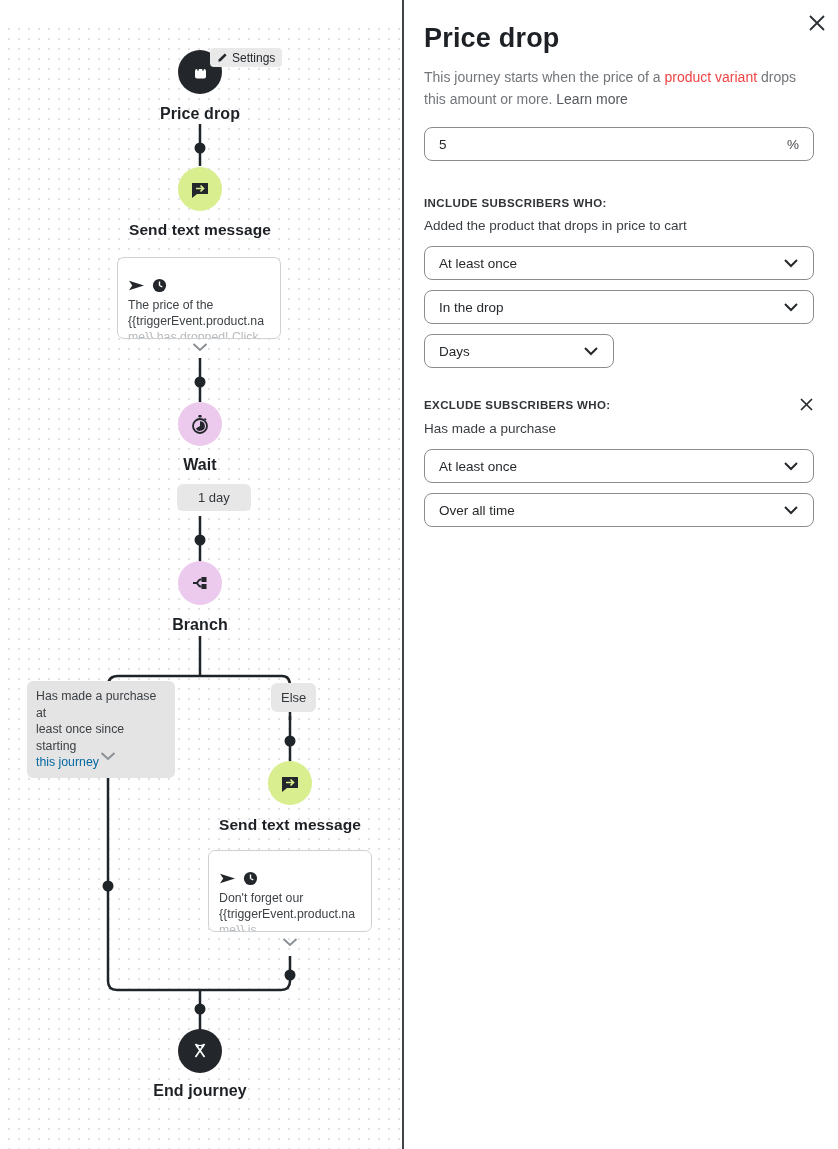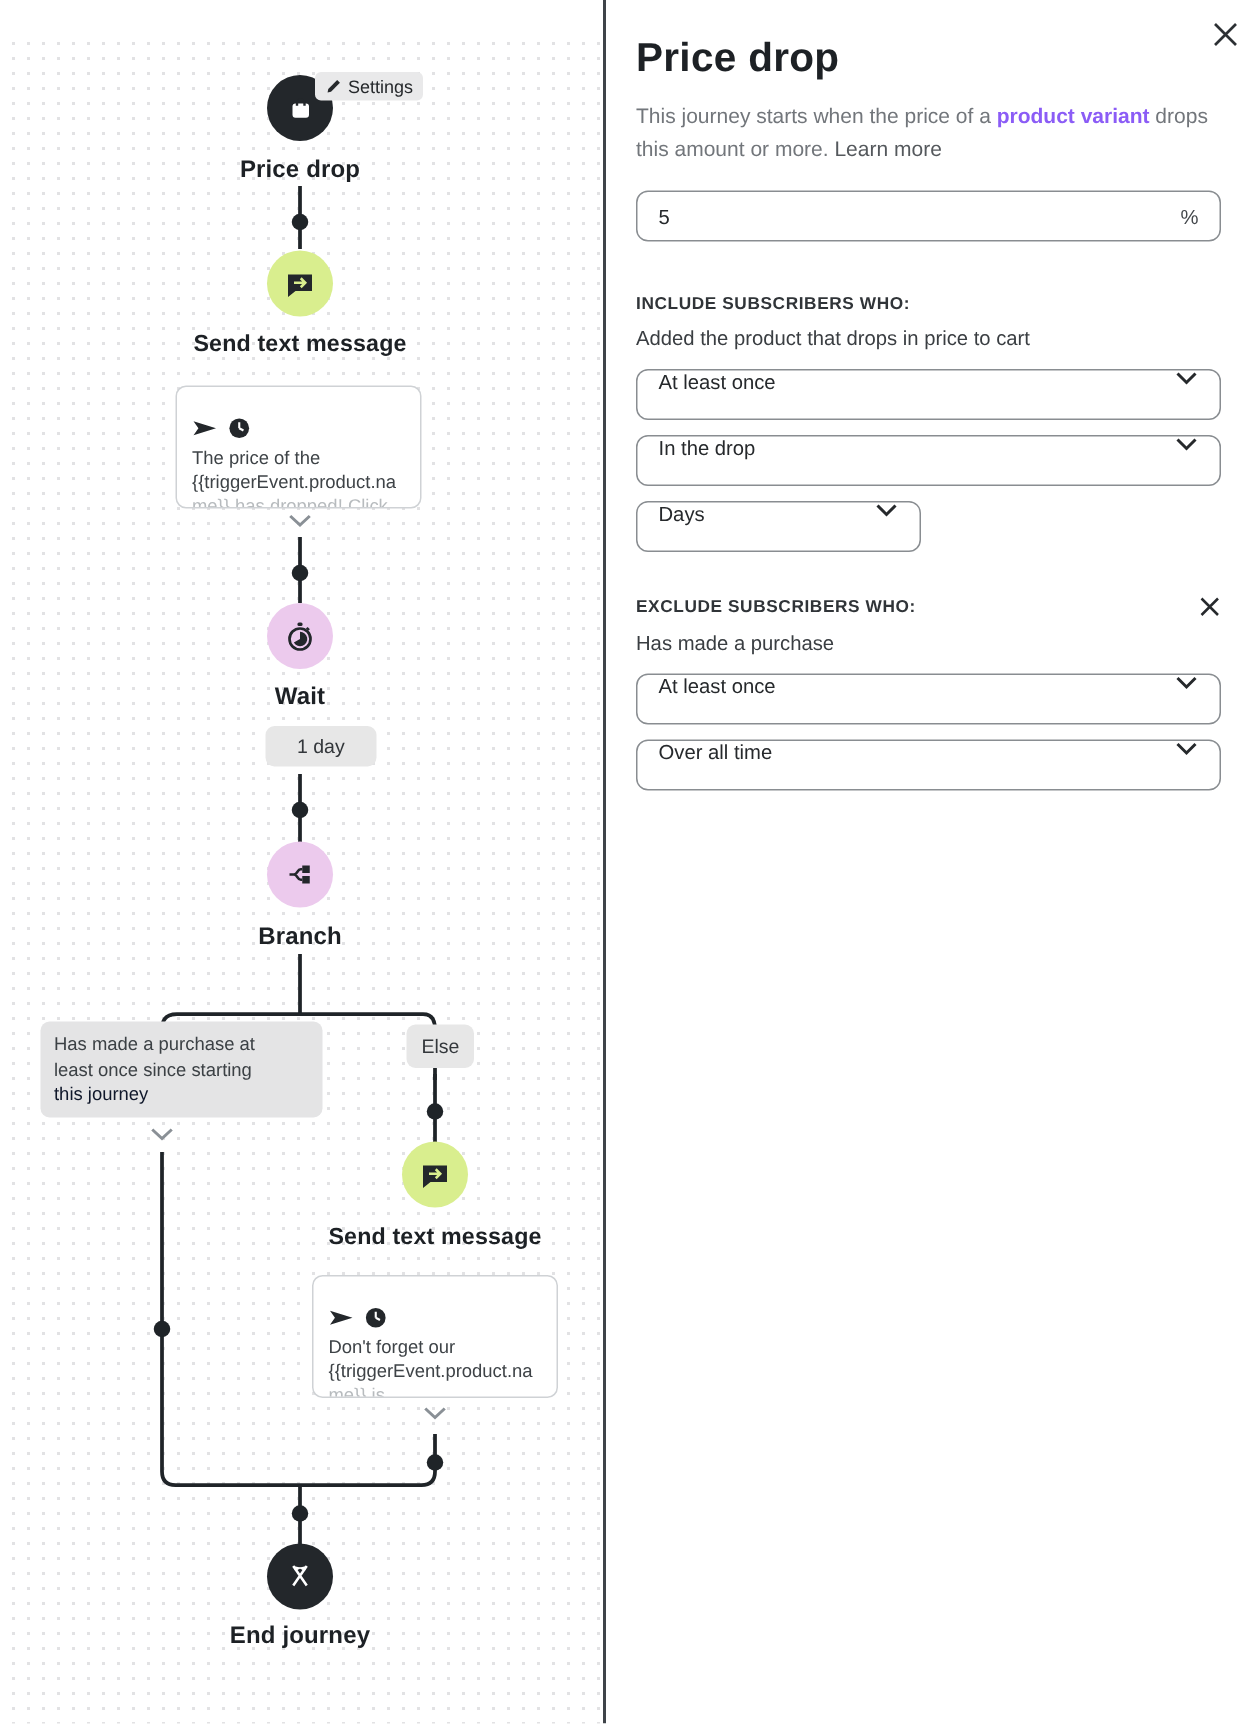--- a/index.html
+++ b/index.html
@@ -28,39 +28,39 @@
     display:flex;align-items:center;gap:4px;padding:0 7px;font-size:12px;color:#26292c;cursor:pointer;white-space:nowrap}
 
   .msg-card{position:absolute;width:164px;height:82px;background:#fff;border:1px solid #cfd2d5;border-radius:7px;
     padding:20px 10px 6px;overflow:hidden;cursor:pointer}
   .msg-card .icons{display:flex;align-items:center;gap:7px;margin-bottom:5px}
   .msg-line{font-size:12.3px;line-height:1.3;color:#3e4347;white-space:nowrap}
   .msg-line.fade{color:#b7bbbe}
 
   .pill{position:absolute;background:var(--badge-gray);border-radius:6px;display:flex;align-items:center;justify-content:center;
     font-size:13px;color:#33373b;white-space:nowrap}
-  .cond-box{position:absolute;left:27px;top:661px;width:188px;background:#e4e4e5;border-radius:6px;
+  .cond-box{position:absolute;left:27px;top:661px;width:148px;background:#e4e4e5;border-radius:6px;
     padding:7px 9px;font-size:12.3px;line-height:1.35;color:#3c4145;cursor:pointer}
-  .cond-box .fade{color:#0f172a}
+  .cond-box .fade{color:#0369a1}
   .chev{position:absolute;transform:translateX(-50%);cursor:pointer;line-height:0}
 
   
   .panel{position:absolute;left:404px;top:0;width:434px;height:1149px;background:#fff;padding:17px 24px 0 20px}
   .panel-close{position:absolute;left:804px;top:10px;width:26px;height:26px;display:flex;align-items:center;justify-content:center;cursor:pointer}
   .panel h1{font-size:27px;font-weight:800;color:#1d2125;letter-spacing:.2px;margin:6px 0 13px}
   .panel-desc{font-size:14px;line-height:1.55;color:#72767b;width:396px;margin-bottom:17px}
-  .panel-desc b{color:#8b5cf6;font-weight:700}
+  .panel-desc b{color:#ef4444;font-weight:400}
   .learn-more{color:#55595d;cursor:pointer}
   .tbox{display:flex;align-items:center;justify-content:space-between;height:34px;border:1px solid var(--panel-border);
     border-radius:8px;background:#fff;padding:0 14px;font-size:13.5px;color:#26292c;width:390px}
   .tbox .unit{color:#44484c}
   .sec-head{display:flex;align-items:center;justify-content:space-between;width:390px;margin-bottom:9px}
   .sec-title{font-size:11.5px;font-weight:700;letter-spacing:.4px;color:#303438}
   .sec-cond{font-size:13.5px;color:#3a3e42;margin-bottom:13px}
-  .selectbox{display:flex;justify-content:space-between;height:34px;border:1px solid var(--panel-border);
+  .selectbox{display:flex;align-items:center;justify-content:space-between;height:34px;border:1px solid var(--panel-border);
     border-radius:8px;background:#fff;padding:0 14px;font-size:13.5px;color:#26292c;width:390px;margin-bottom:10px;cursor:pointer}
   .inline-row{display:flex;gap:10px;width:390px}
   .inline-row .tbox{width:190px}
   .inline-row .selectbox{width:190px;margin-bottom:0}
   .mt-include{margin-top:36px}
   .mt-exclude{margin-top:29px}
   .xsmall{cursor:pointer;line-height:0}
 </style>
 </head>
 <body>

